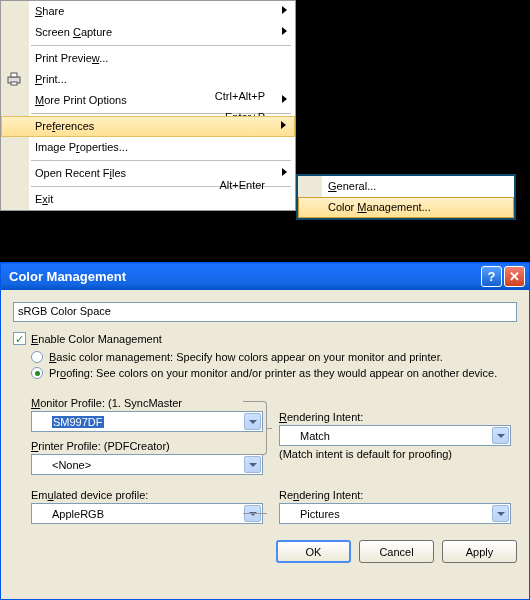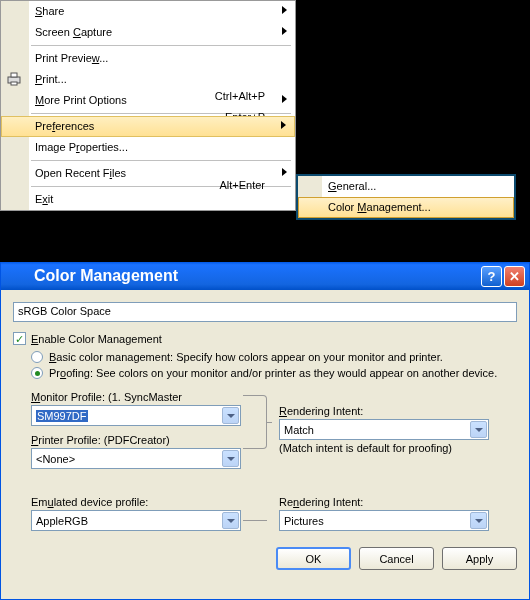--- a/index.html
+++ b/index.html
@@ -20,39 +20,39 @@
 
 .submenu { position: absolute; top: 174px; left: 296px; width: 220px; background: #fff; border: 2px solid #0c4a6e; }
 .submenu .menu-left-strip { width: 24px; }
 .submenu .menu-item { padding-left: 30px; height: 21px; }
 .submenu .menu-item.highlighted { padding-left: 29px; border:1px solid #d0a030; background: linear-gradient(#fff0c8, #ffe194);}
 .submenu .menu-shortcut { right: 32px; }
 
 
 .dialog { position: absolute; top: 262px; left: 0; width: 530px; height: 338px; background: #ece9d8; border: 1px solid #0054e3; border-top: none; }
 .title-bar { height: 28px; background: linear-gradient(#0058e6, #1b72ff 10%, #1365e0 80%, #0050c8); display: flex; align-items: center; padding: 0 4px 0 8px; position: relative; }
-.title-text { color: #fff; font-weight: bold; font-size: 16px; flex: 1; font-family: "Trebuchet MS", Tahoma, sans-serif; margin-left: 25px; }
+.title-text { color: #fff; font-weight: bold; font-size: 13px; flex: 1; font-family: "Trebuchet MS", Tahoma, sans-serif; }
 .title-btn { width: 21px; height: 21px; margin-left: 2px; border-radius: 3px; display: flex; align-items: center; justify-content: center; font-weight: bold; color: #fff; font-size: 13px; }
 .title-btn.help { background: linear-gradient(#5aa0ff, #1060d0); border: 1px solid #fff; }
 .title-btn.close { background: linear-gradient(#f08070, #d04020); border: 1px solid #fff; }
 
 .dialog-body { padding: 12px 12px 8px 12px; }
 .row { display: flex; align-items: center; margin-bottom: 10px; }
 .label { margin-right: 6px; }
 .text-field { flex: 1; background: #fff; border: 1px solid #7f9db9; padding: 2px 4px; height: 20px; }
 .checkbox { width: 13px; height: 13px; border: 1px solid #7f9db9; background: #fff; margin-right: 5px; display: inline-flex; align-items: center; justify-content: center; color: #228b22; font-size: 11px; line-height: 10px; }
 .radio { width: 12px; height: 12px; border: 1px solid #7f9db9; border-radius: 50%; background: #fff; margin-right: 6px; display: inline-flex; align-items: center; justify-content: center; flex-shrink: 0; }
 .radio.checked::after { content: ""; width: 5px; height: 5px; border-radius: 50%; background: #228b22; }
 
 .indent-section { margin-left: 18px; }
 .radio-row { display: flex; align-items: center; margin-bottom: 4px; }
 
-.fields-grid { margin-left: 18px; margin-top: 12px; display: grid; grid-template-columns: 218px 30px 218px; row-gap: 17px; }
+.fields-grid { margin-left: 18px; margin-top: 18px; display: grid; grid-template-columns: 218px 30px 218px; row-gap: 4px; }
 .field-label { margin-bottom: 2px; }
-.dropdown { background: #fff; border: 1px solid #7f9db9; height: 21px; display: flex; align-items: center; position: relative; padding: 0 20px 0 4px; width: 210px; }
+.dropdown { background: #fff; border: 1px solid #7f9db9; height: 21px; display: flex; align-items: center; position: relative; padding: 0 20px 0 20px; width: 232px; }
 .dropdown.selected-text span:first-child { background: #316ac5; color: #fff; padding: 0px 1px; outline: 1px dotted #fff; }
 .dd-btn { position: absolute; right: 1px; top: 1px; width: 17px; height: 17px; background: linear-gradient(#cae1ff, #bcd4f6); border: 1px solid #a0b8d8; border-radius: 2px; display: flex; align-items: center; justify-content: center; }
 .dd-btn::after { content: ""; border-left: 4px solid transparent; border-right: 4px solid transparent; border-top: 4px solid #4d6185; }
 .bracket { border: 1px solid #999; border-left: none; width: 24px; height: 54px; margin-top: 4px; border-radius: 0 4px 4px 0; position: relative; left: -6px; grid-row: span 4; }
 .bracket::after { content: ""; position: absolute; right: -6px; top: 50%; width: 6px; height: 1px; background: #999; }
 .hint { color: #000; margin-top: 2px; }
 
 .btn-row { display: flex; justify-content: flex-end; gap: 8px; padding: 8px 12px 10px; }
 .btn { width: 75px; height: 23px; background: linear-gradient(#fff, #ece9d8); border: 1px solid #707070; border-radius: 3px; display: flex; align-items: center; justify-content: center; cursor: pointer; }
 .btn.default { border: 2px solid #4a8bf5; align-items: center; }

